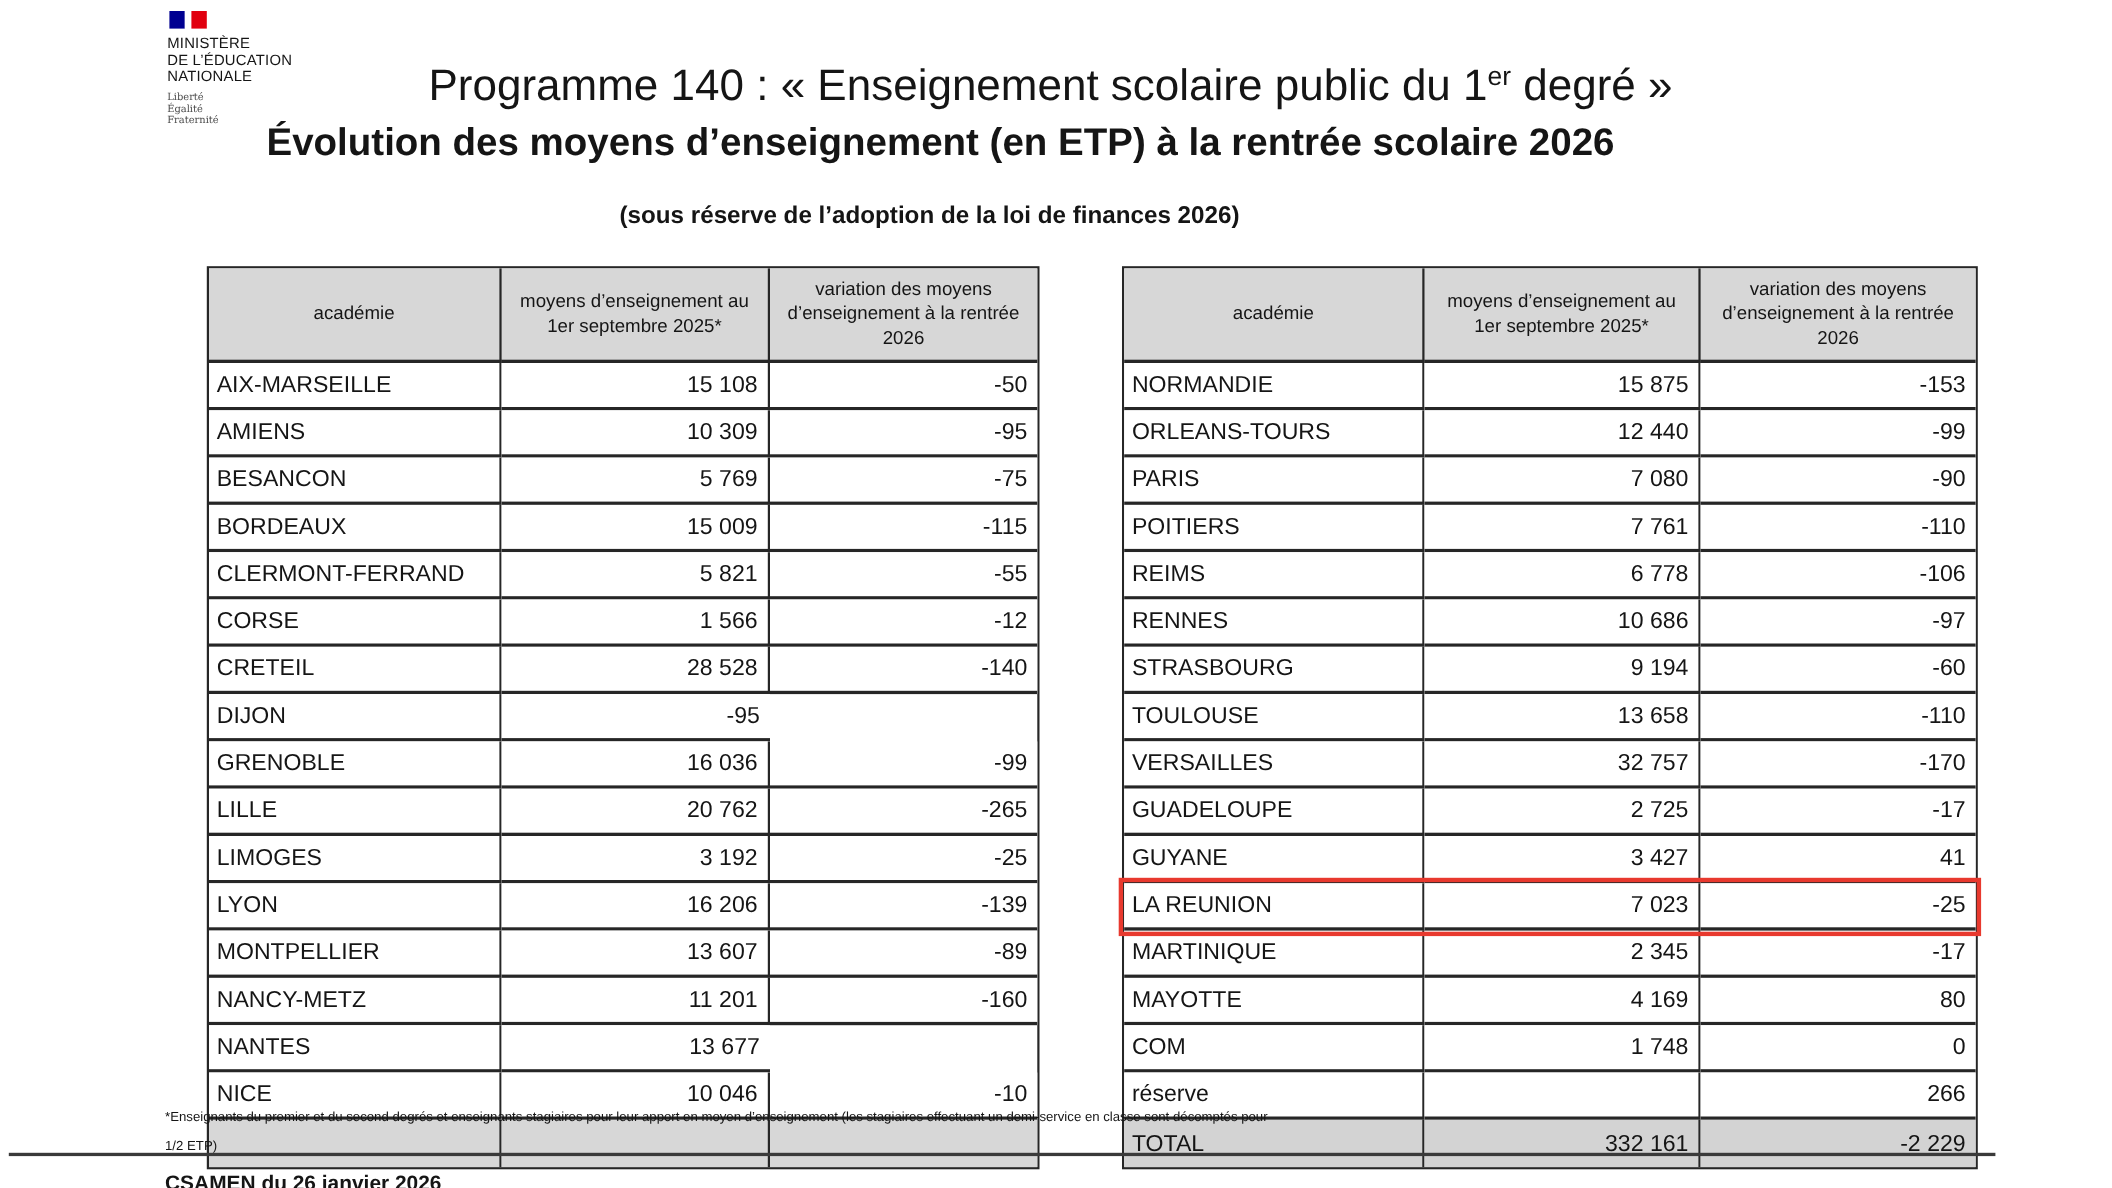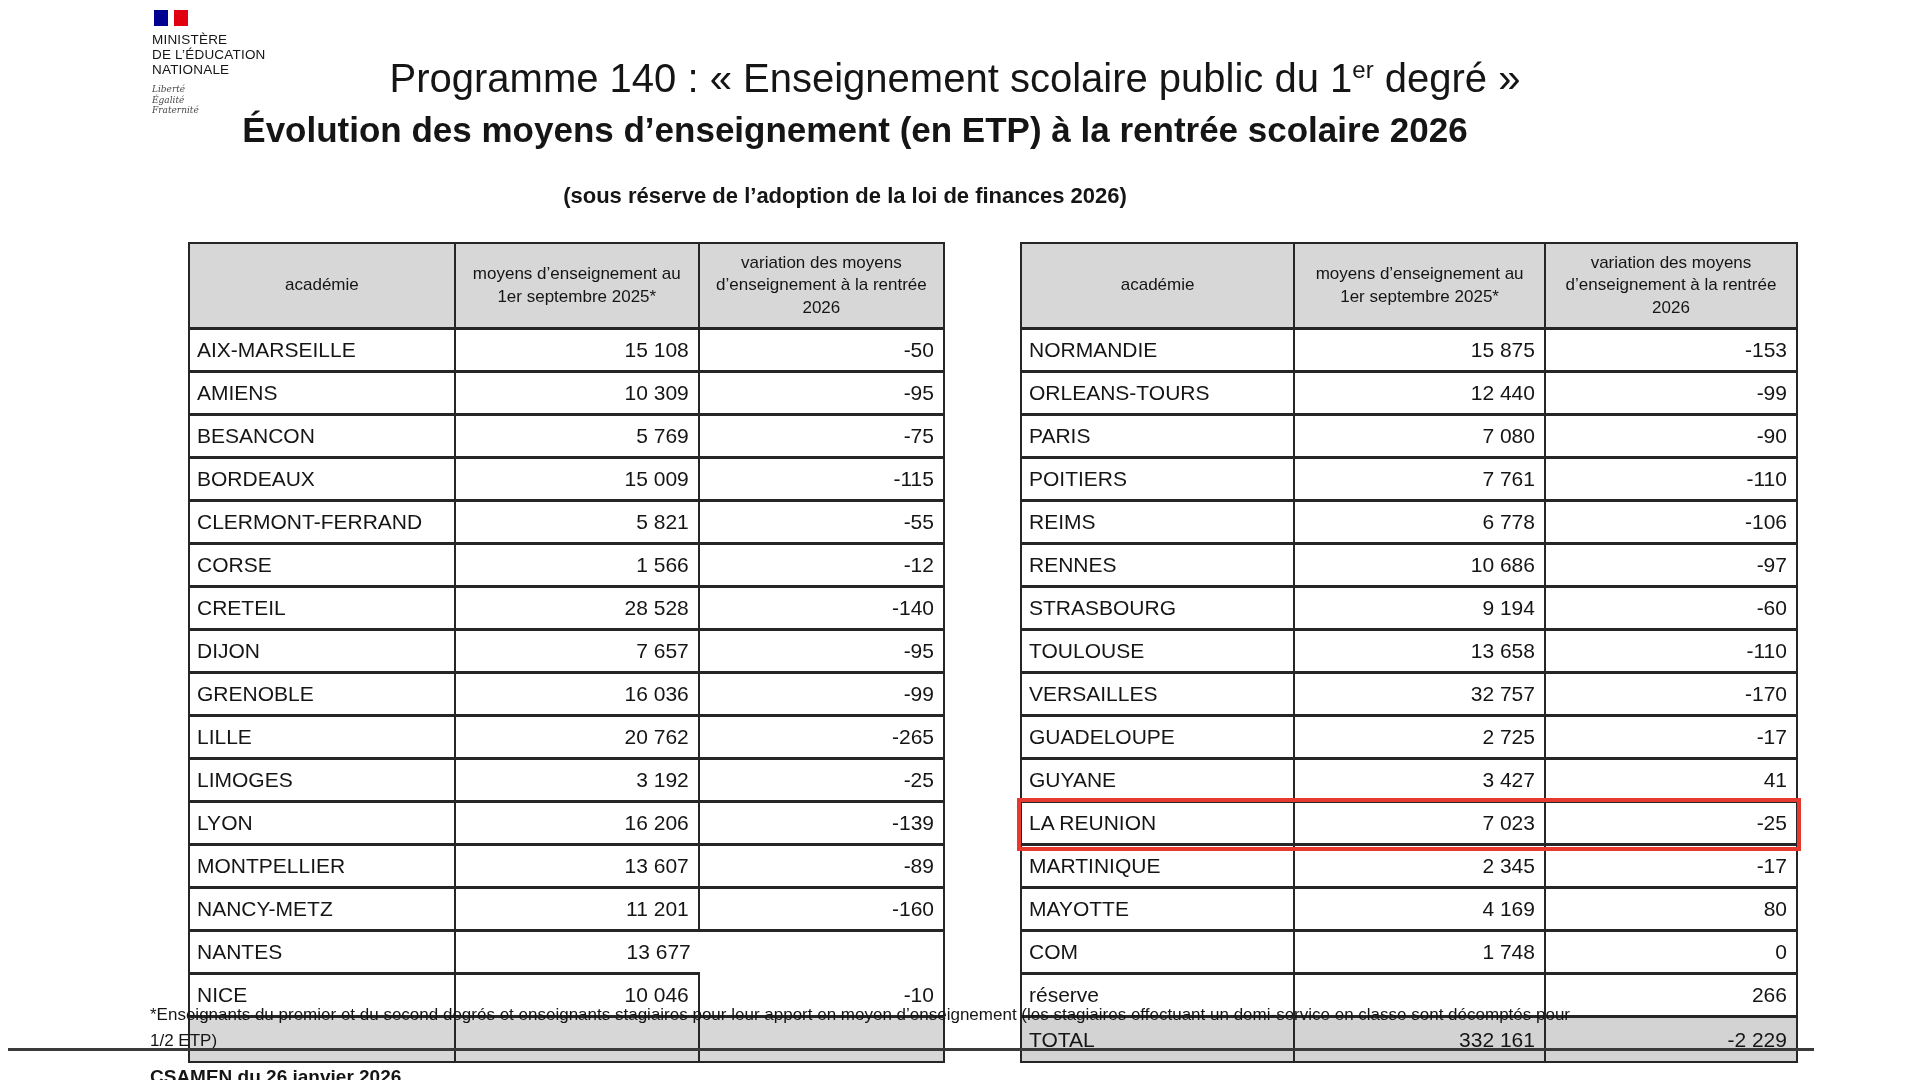--- a/index.html
+++ b/index.html
@@ -14,21 +14,21 @@
     font-family:"Liberation Sans",sans-serif;
   }
 
   
   .logo{position:absolute;left:152px;top:10px;}
   .flag{display:flex;width:38px;height:16px;margin-left:2px;}
   .flag .b{width:14px;background:var(--flag-blue);}
   .flag .w{width:6px;background:#ffffff;}
   .flag .r{width:14px;background:var(--flag-red);}
   .mtext{margin-top:6px;font-weight:normal;font-size:13.5px;line-height:15px;letter-spacing:.2px;}
-  .motto{margin-top:7px;font-family:"DejaVu Serif",serif;font-style:italic;font-size:9px;line-height:10.5px;color:#4a4a4a;}
+  .motto{margin-top:7px;font-family:"DejaVu Serif",serif;font-size:9px;line-height:10.5px;color:#4a4a4a;}
 
   
   .title{position:absolute;left:310px;top:56px;width:1290px;text-align:center;font-size:40px;white-space:nowrap;}
   .title sup{font-size:24px;}
   .subtitle{position:absolute;left:210px;top:110px;width:1290px;text-align:center;font-size:35px;font-weight:bold;white-space:nowrap;}
   .note{position:absolute;left:220px;top:183px;width:1250px;text-align:center;font-size:22px;font-weight:bold;}
 
   
   .table{position:absolute;top:242px;border:2px solid var(--border);background:#fff;}
   .lefttbl{left:188px;width:757px;}
@@ -48,21 +48,21 @@
   }
   .cell:last-child{border-right:none;padding-left:32px;}
   .trow:last-child .cell{border-bottom:none;}
   .cell.name{padding-left:7px;}
   .cell.num{justify-content:flex-end;padding-right:9px;}
   .trow.total .cell{background:var(--total-bg);}
   .trow.emptyrow .cell{background:var(--header-bg);}
   .trow.highlight{outline:4px solid var(--highlight);outline-offset:1px;position:relative;z-index:3;}
 
   
-  .footnote{position:absolute;left:150px;top:1002px;width:1440px;font-size:17px;line-height:26px;}
+  .footnote{position:absolute;left:150px;top:1002px;width:1440px;font-size:12px;line-height:26px;}
   .hrule{position:absolute;left:8px;top:1048px;width:1806px;height:3px;background:#3a3a3a;}
   .bottomtext{position:absolute;left:150px;top:1066px;font-size:19px;font-weight:bold;}
 </style>
 </head>
 <body>
 
 <div class="logo">
   <div class="flag">
     <span class="b"></span>
     <span class="w"></span>
@@ -122,21 +122,20 @@
         <div class="cell num">1 566</div>
         <div class="cell num">-12</div>
       </div>
       <div class="trow">
         <div class="cell name">CRETEIL</div>
         <div class="cell num">28 528</div>
         <div class="cell num">-140</div>
       </div>
       <div class="trow">
         <div class="cell name">DIJON</div>
-        <div class="cell num">7 657</div>
         <div class="cell num">-95</div>
       </div>
       <div class="trow">
         <div class="cell name">GRENOBLE</div>
         <div class="cell num">16 036</div>
         <div class="cell num">-99</div>
       </div>
       <div class="trow">
         <div class="cell name">LILLE</div>
         <div class="cell num">20 762</div>

